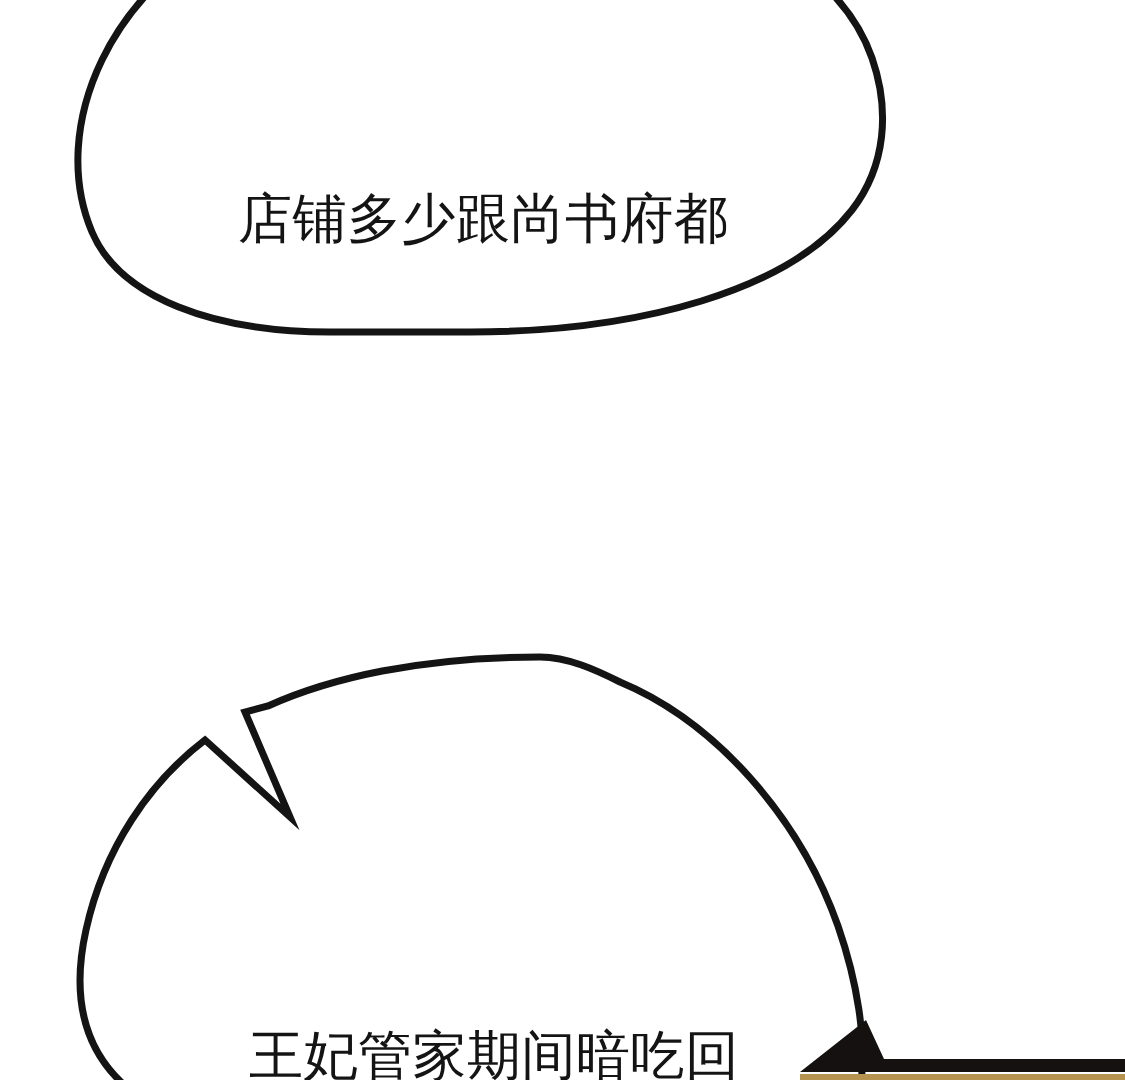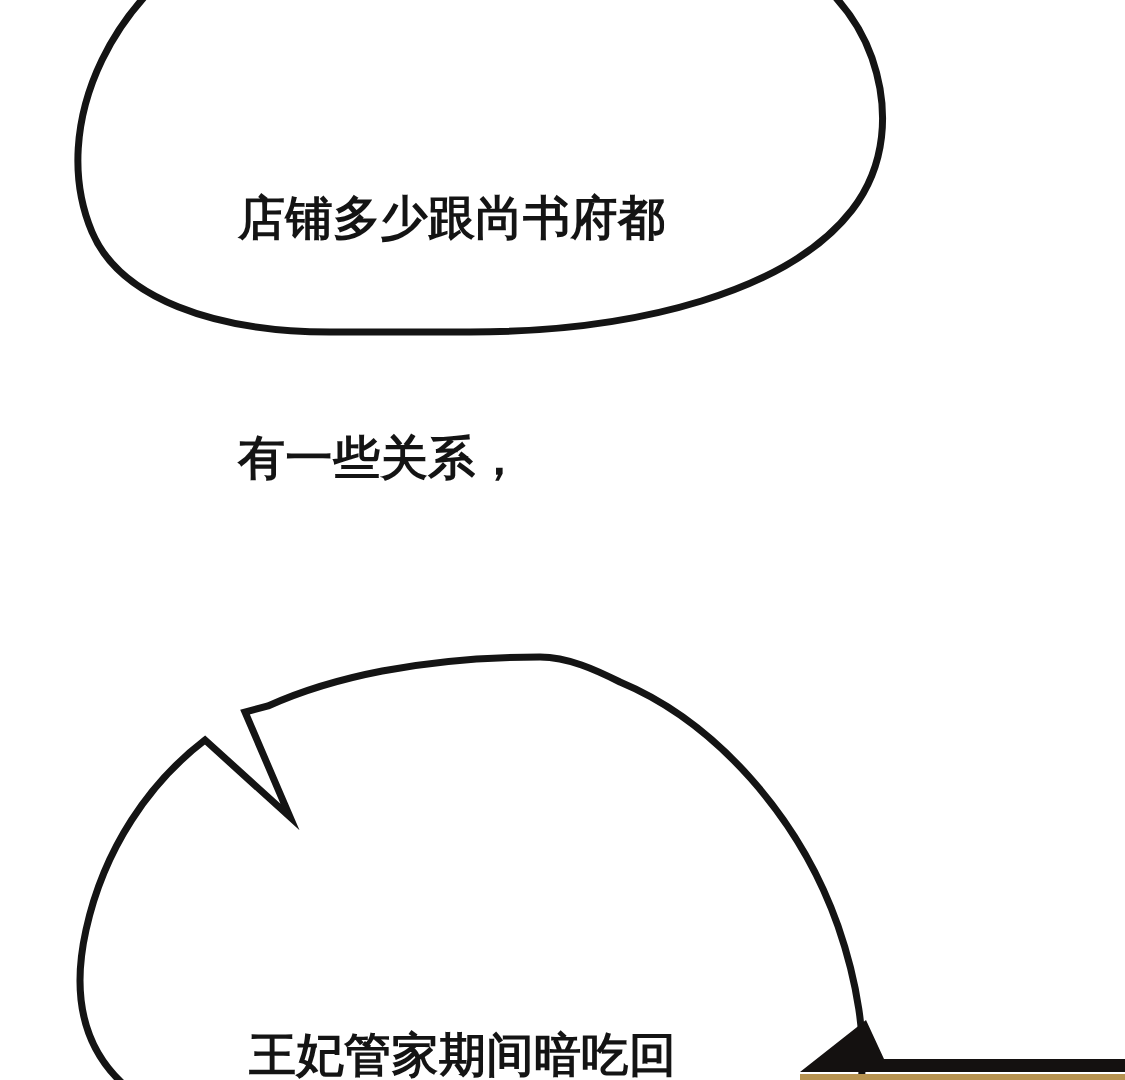--- a/index.html
+++ b/index.html
@@ -20,22 +20,22 @@
     position: absolute;
     left: 0;
     top: 0;
     width: 1125px;
     height: 1080px;
     display: block;
   }
   .bubble-text {
     position: absolute;
     color: #141414;
-    font-weight: 700;
-    font-size: 47px;
+    font-weight: 400;
+    font-size: 54px;
     line-height: 80px;
     letter-spacing: 0.5px;
     white-space: pre;
     font-family: "Liberation Sans", "DejaVu Sans", sans-serif;
     -webkit-font-smoothing: antialiased;
   }
   #bubble1-text {
     left: 238px;
     top: 18px;
   }
@@ -88,21 +88,20 @@
                L 1125 1072
                L 1125 1059
                L 884 1059
                Z" fill="#141110"></path>
     </g>
 
   </svg>
 
   <div id="bubble1-text" class="bubble-text">
     <span class="txt-line">店铺多少跟尚书府都</span>
-    <span class="txt-line">有一些关系，</span>
   </div>
 
   <div id="bubble2-text" class="bubble-text">
     <span class="txt-line">王妃管家期间暗吃回</span>
     
   </div>
 
 </div>
 
 </body></html>

